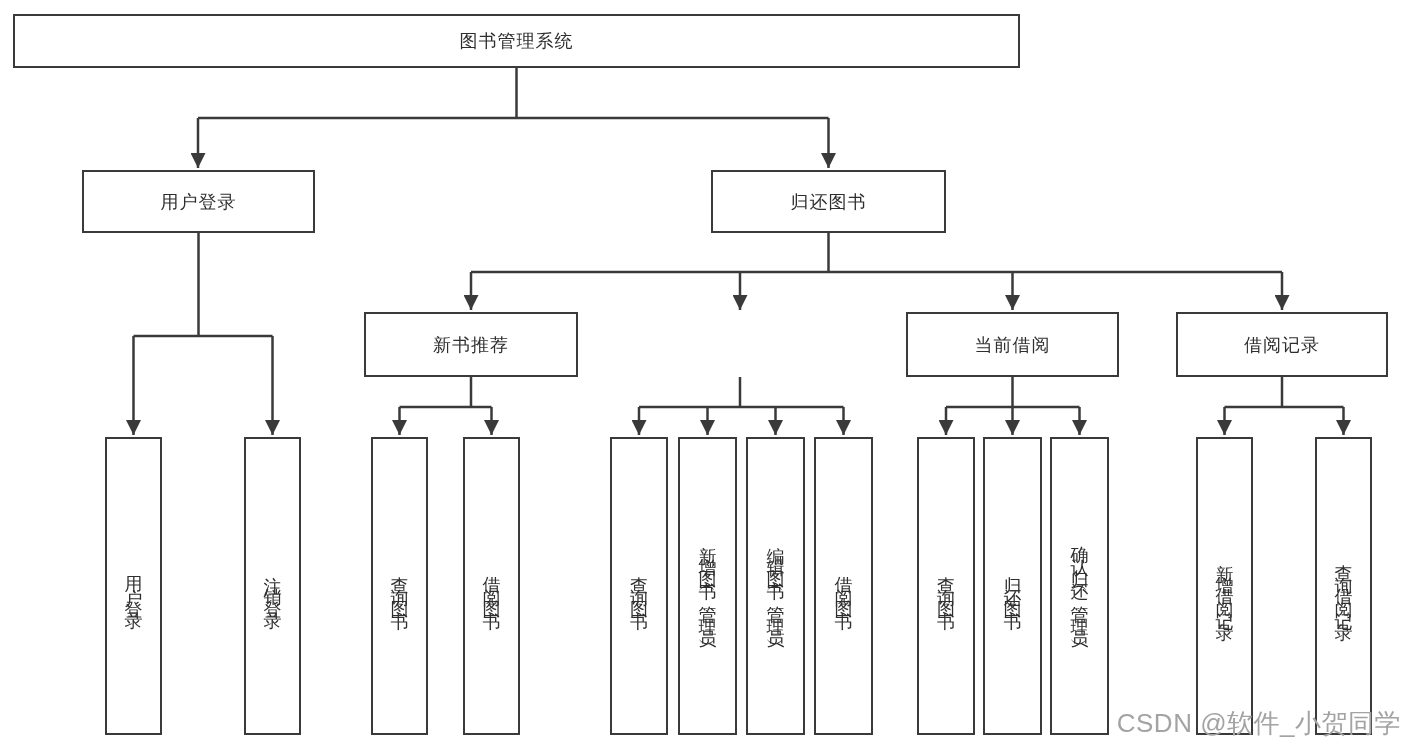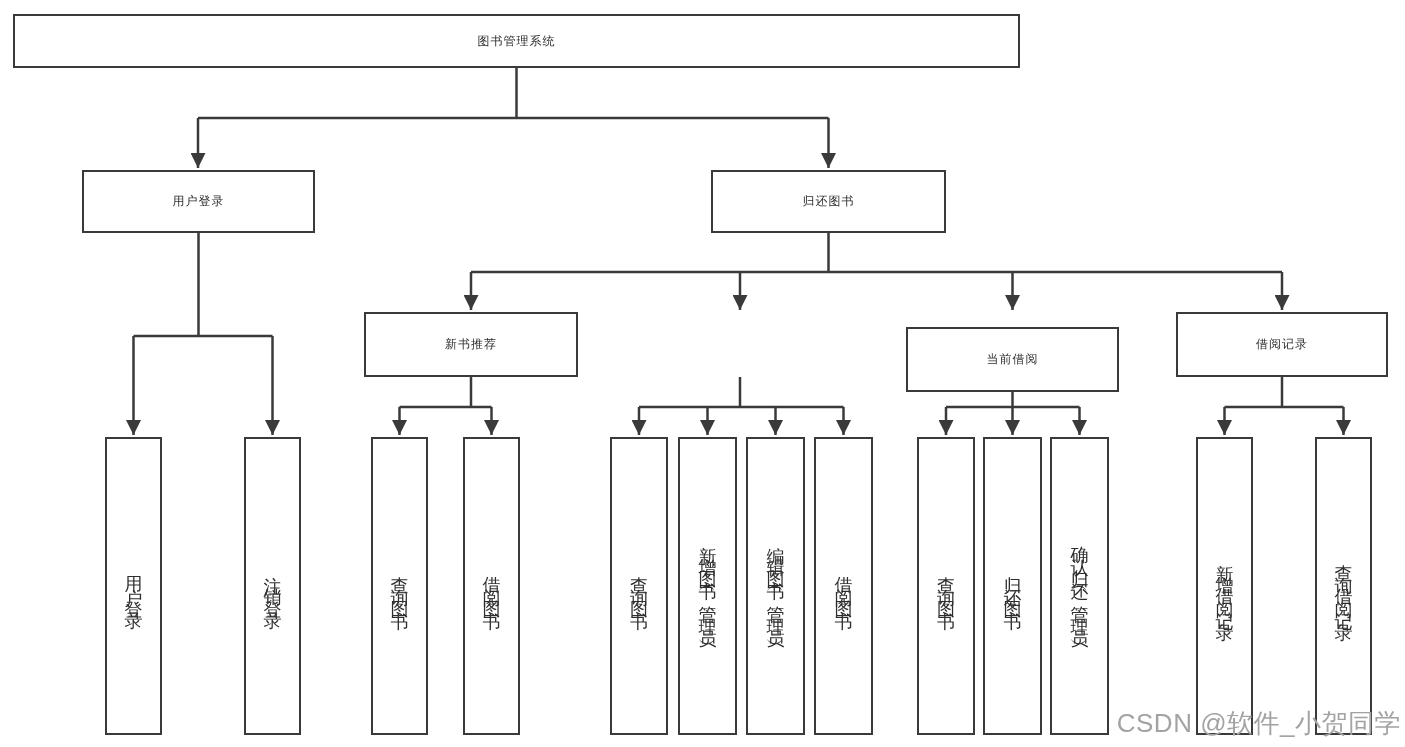--- a/index.html
+++ b/index.html
@@ -27,21 +27,21 @@
     background: #ffffff;
     border: 2.5px solid #3a3a3a;
     box-sizing: border-box;
     display: flex;
     align-items: center;
     justify-content: center;
     color: #2e2e2e;
     z-index: 1;
   }
   .node-h {
-    font-size: 12px;
+    font-size: 18px;
     letter-spacing: 1px;
     white-space: nowrap;
   }
   .leaf {
     font-size: 18px;
   }
   .leaf .vtext {
     writing-mode: vertical-rl;
     text-orientation: mixed;
     letter-spacing: 12px;
@@ -113,21 +113,21 @@
       <path d="M1343.5 407 V435" marker-end="url(#arrow)"></path>
     </g>
   </svg>
 
   <div class="node node-h" style="left:13px; top:14px; width:1007px; height:54px;">图书管理系统</div>
 
   <div class="node node-h" style="left:82px; top:170px; width:233px; height:63px;">用户登录</div>
   <div class="node node-h" style="left:711px; top:170px; width:235px; height:63px;">归还图书</div>
 
   <div class="node node-h" style="left:364px; top:312px; width:214px; height:65px;">新书推荐</div>
-  <div class="node node-h" style="left:906px; top:327px; width:213px; height:65px;">当前借阅</div>
+  <div class="node node-h" style="left:906px; top:312px; width:213px; height:65px;">当前借阅</div>
   <div class="node node-h" style="left:1176px; top:312px; width:212px; height:65px;">借阅记录</div>
 
   <div class="node leaf" style="left:105px; top:437px; width:57px; height:298px;">
     <span class="vtext">用户登录</span>
   </div>
   <div class="node leaf" style="left:244px; top:437px; width:57px; height:298px;">
     <span class="vtext">注销登录</span>
   </div>
 
   <div class="node leaf" style="left:371px; top:437px; width:57px; height:298px;">

